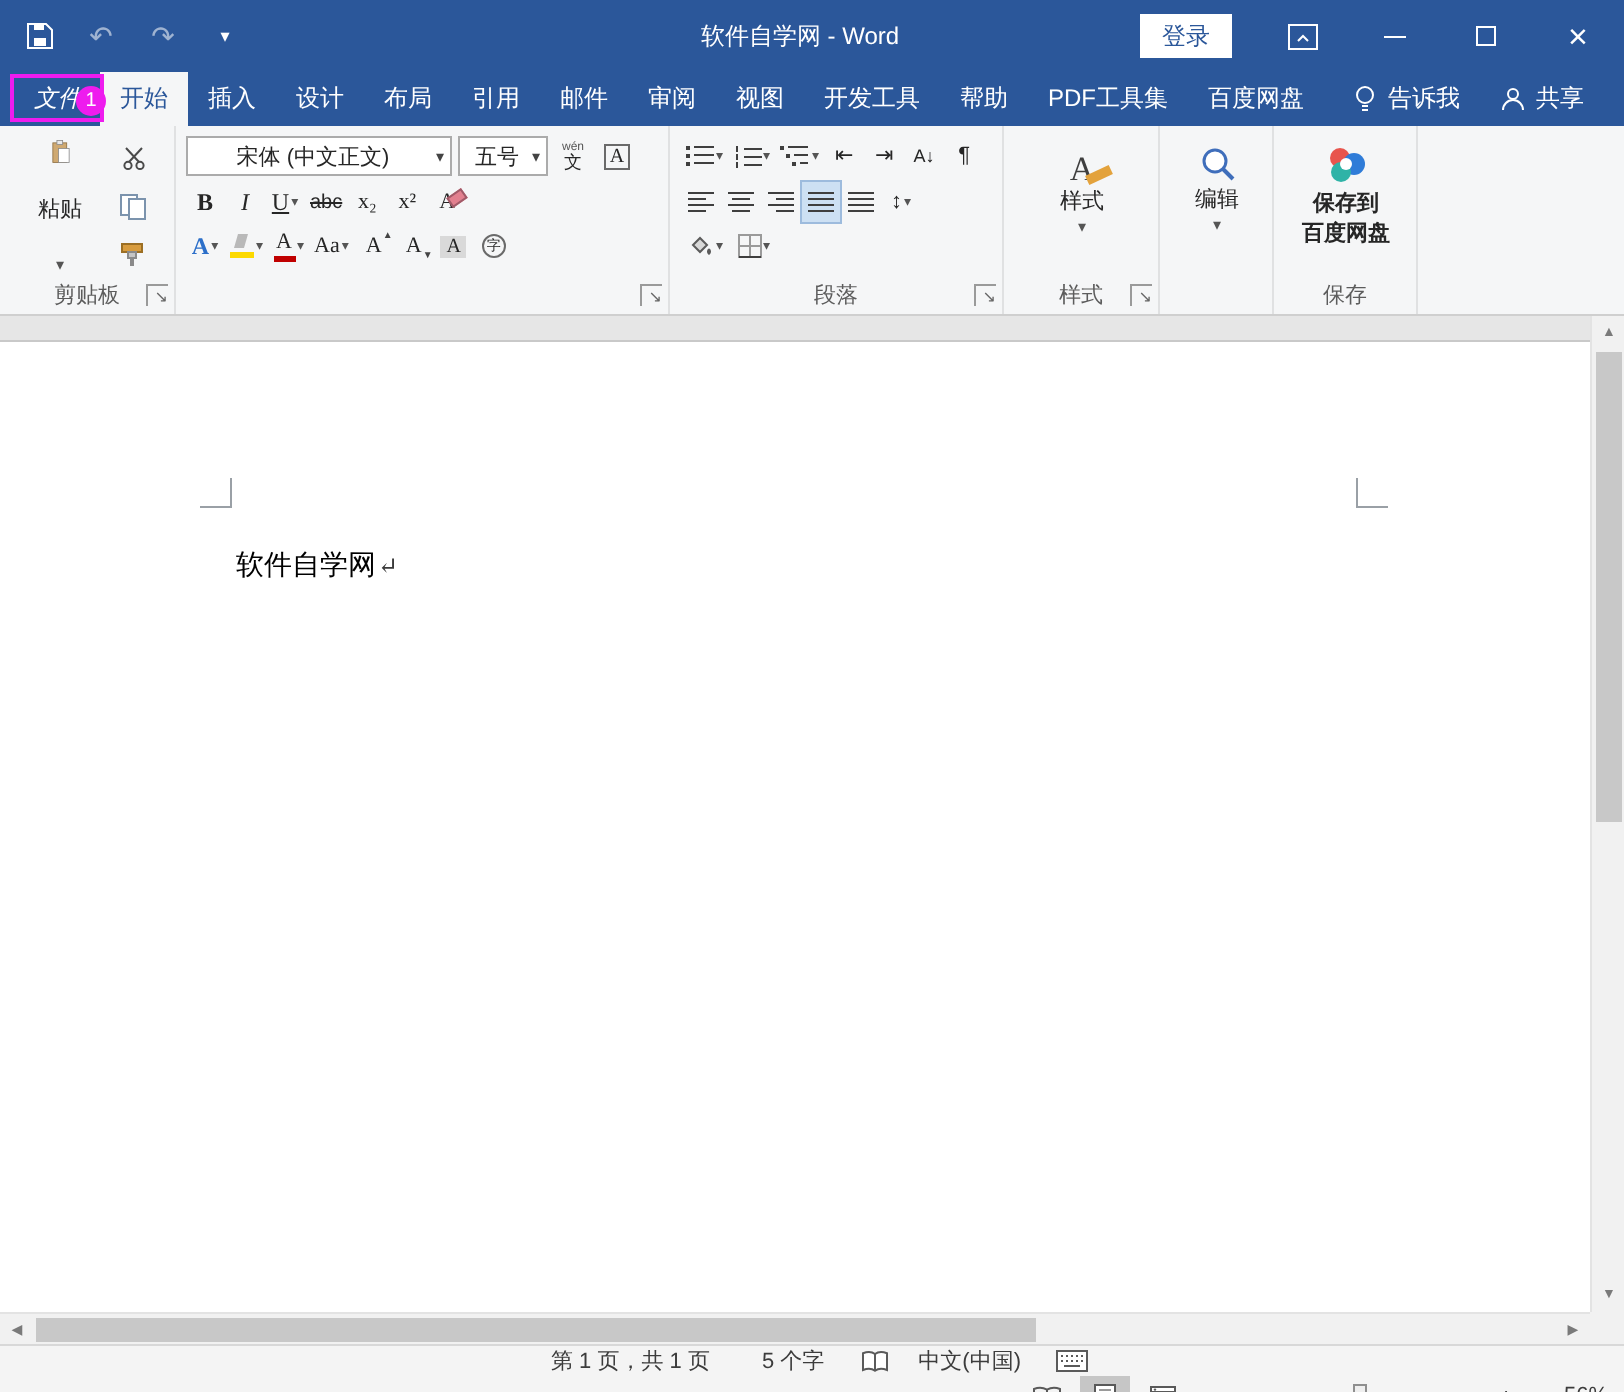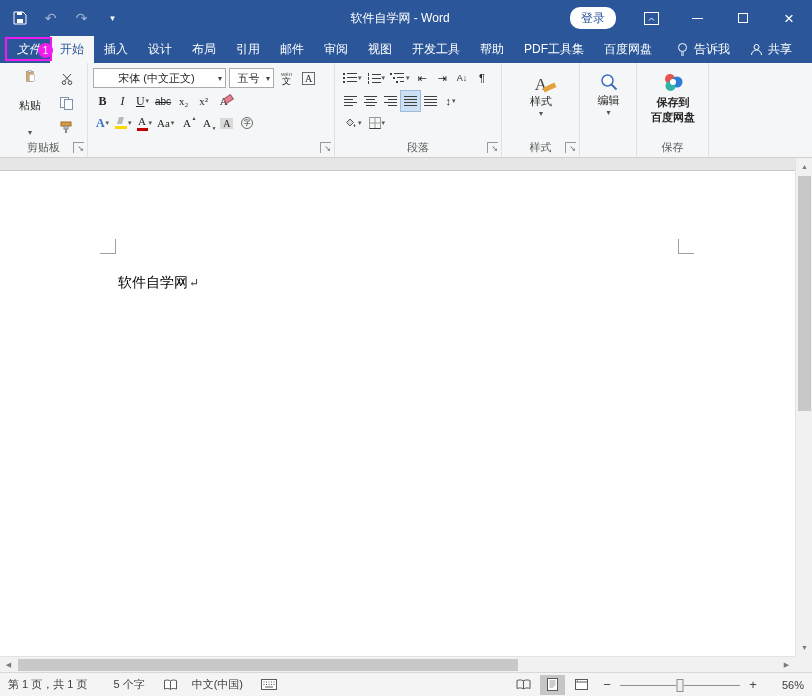--- a/index.html
+++ b/index.html
@@ -9,21 +9,21 @@
   .app { position:relative; width:812px; height:696px; background:#f5f6f7; overflow:hidden; }
 
   
   .titlebar { position:absolute; top:0; left:0; width:812px; height:36px; background:#2b579a; color:#fff; }
   .qat { position:absolute; left:4px; top:0; height:36px; display:flex; align-items:center; }
   .qbtn { width:31px; height:36px; display:flex; align-items:center; justify-content:center; font-size:14px; color:#fff; }
   .qbtn.dim { opacity:.55; }
   .qcaret { font-size:9px; }
   .title { position:absolute; left:160px; width:480px; top:0; height:36px; display:flex; align-items:center; justify-content:center; font-size:12px; }
   .tb-right { position:absolute; right:0; top:0; height:36px; display:flex; align-items:center; }
-  .login-btn { width:46px; height:22px; background:#fff; color:#2b579a; font-size:12px; display:flex; align-items:center; justify-content:center; margin-right:12px; cursor:default;border-radius:10px; }
+  .login-btn { width:46px; height:22px; background:#fff; color:#2b579a; font-size:12px; display:flex; align-items:center; justify-content:center; margin-right:12px; cursor:default; }
   .winbtn { width:46px; height:36px; display:flex; align-items:center; justify-content:center; }
   .min-bar { width:11px; height:1px; background:#fff; }
   .max-box { width:10px; height:10px; border:1px solid #fff; }
   .close-x { font-size:17px; line-height:1; }
 
   
   .tabrow { position:absolute; top:36px; left:0; width:812px; height:27px; background:#2b579a; display:flex; align-items:stretch; padding-left:8px; }
   .tab { display:flex; align-items:center; padding:0 10px; color:#fff; font-size:12px; white-space:nowrap; }
   .tab.file { padding:0 9px; position:relative; z-index:3;font-style:italic; }
   .tab.active { background:#f5f6f7; color:#2b579a; }
@@ -127,21 +127,21 @@
   .varrow { position:absolute; left:0; width:17px; height:17px; display:flex; align-items:center; justify-content:center; font-size:7px; color:#7a7a7a; }
   .vup{top:0} .vdown{bottom:0}
   .vthumb { position:absolute; left:2px; top:18px; width:13px; height:235px; background:#c8c8c8; }
   .hscroll { position:absolute; left:0; top:656px; width:795px; height:16px; background:#f1f1f1; border-top:1px solid #e3e3e3; }
   .harrow { position:absolute; top:0; width:17px; height:16px; display:flex; align-items:center; justify-content:center; font-size:7px; color:#7a7a7a; }
   .hleft{left:0} .hright{right:0}
   .hthumb { position:absolute; left:18px; top:2px; height:12px; width:500px; background:#c8c8c8; }
   .corner { position:absolute; right:0; top:656px; width:17px; height:16px; background:#f1f1f1; }
 
   
-  .statusbar { position:absolute; left:0; top:672px; width:812px; height:24px; background:#f4f4f4; border-top:1px solid #d8d8d8; display:flex; align-items:center; font-size:11px; color:#3c3c3c; }
+  .statusbar { position:absolute; left:0; top:672px; width:812px; height:24px; background:#f4f4f4; border-top:1px solid #d8d8d8; display:flex; align-items:center; font-size:11px; color:#3c3c3c;flex-direction:column; }
   .sb-left { display:flex; align-items:center; padding-left:8px; }
   .sb-item { display:flex; align-items:center; }
   .ml16{margin-left:26px} .ml12{margin-left:18px} .ml10{margin-left:14px}
   .sb-right { margin-left:auto; display:flex; align-items:center; gap:4px; padding-right:8px; }
   .vbtn { width:25px; height:20px; display:flex; align-items:center; justify-content:center; }
   .vbtn.sel { background:#c6c6c6; }
   .zoombtn { width:18px; height:20px; display:flex; align-items:center; justify-content:center; font-size:13px; color:#444; }
   .zslider { position:relative; width:120px; height:20px; }
   .ztrack { position:absolute; left:0; right:0; top:10px; height:1px; background:#8f8f8f; }
   .ztick { position:absolute; left:50%; top:6px; width:1px; height:9px; background:#8f8f8f; }

